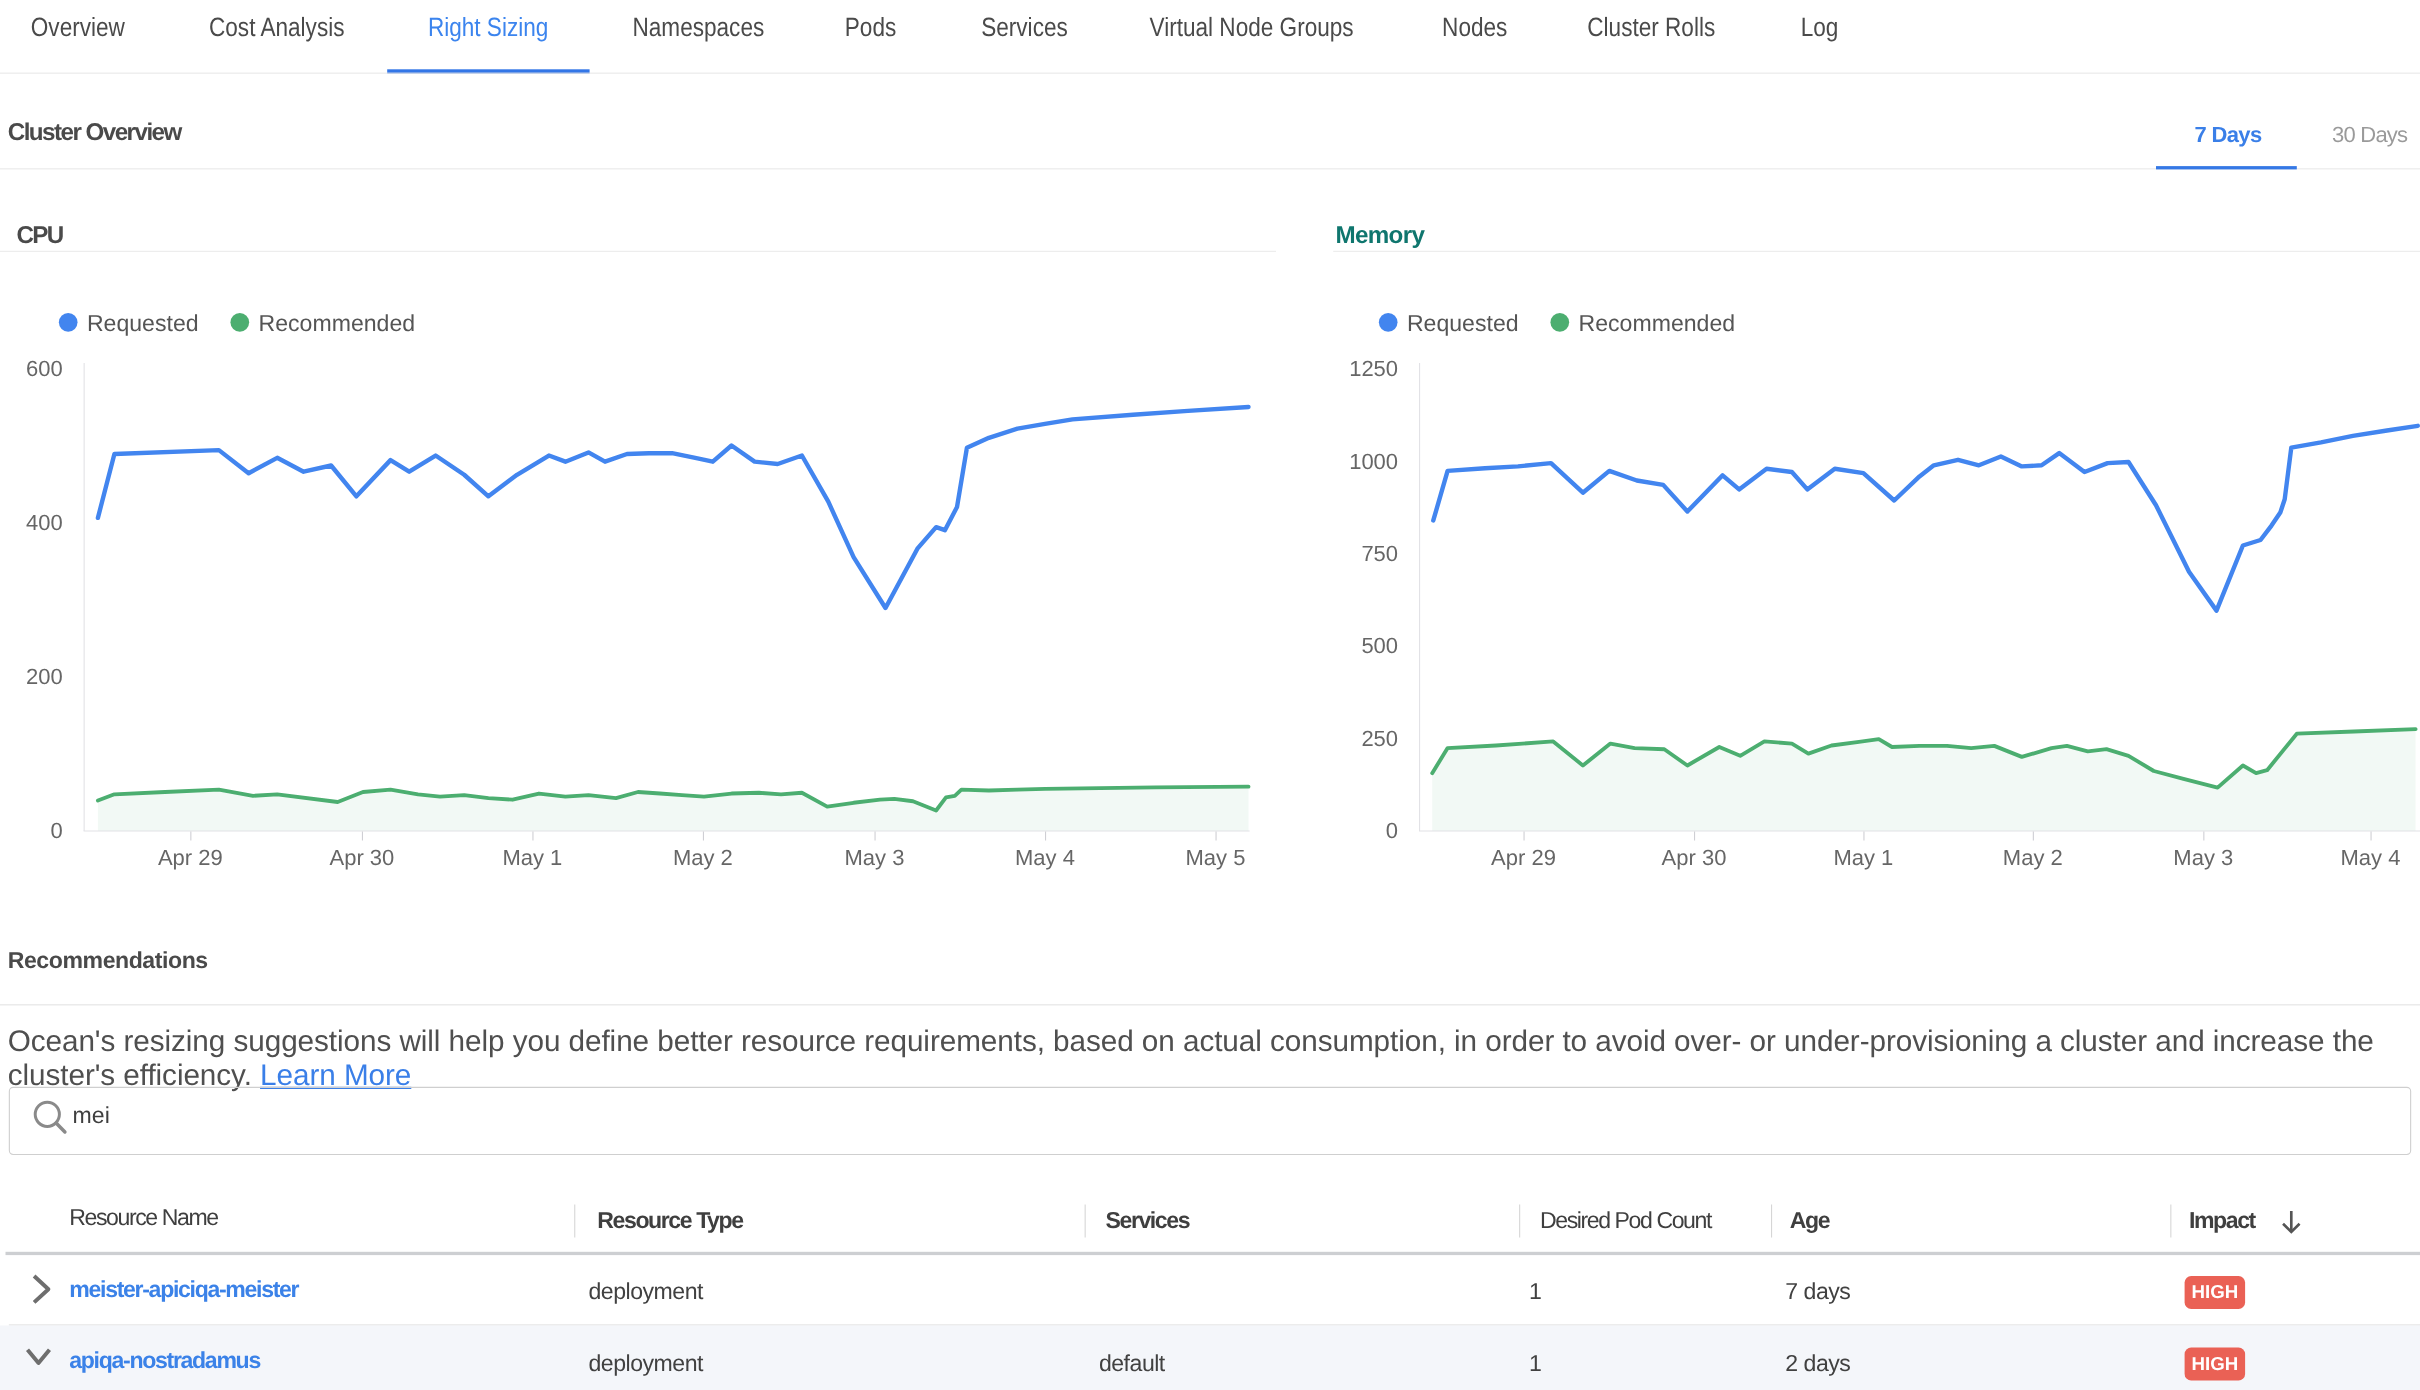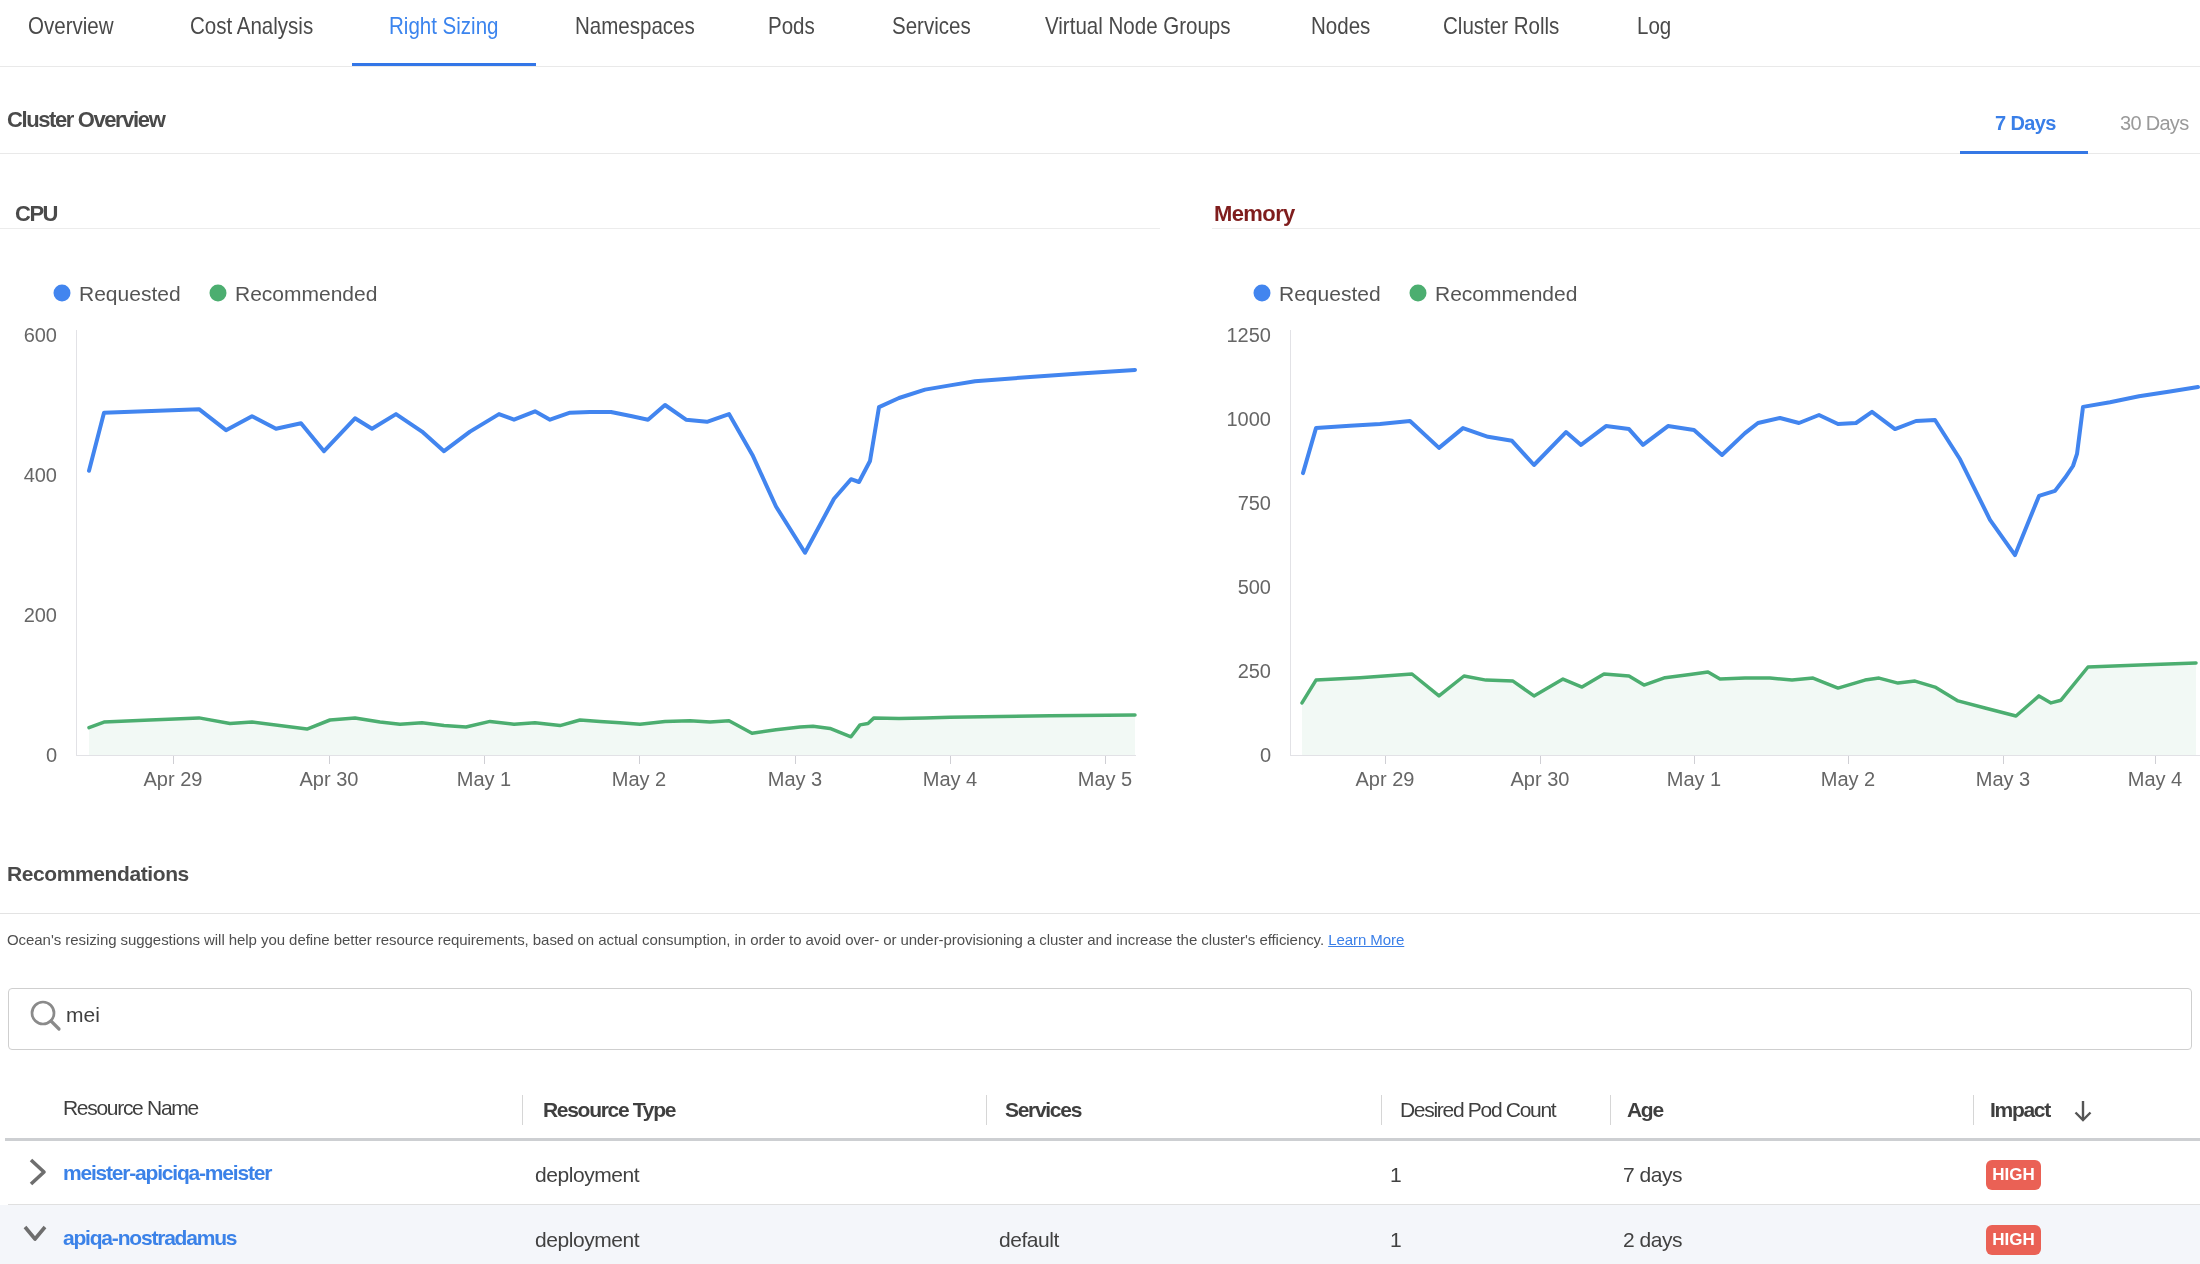--- a/index.html
+++ b/index.html
@@ -26,21 +26,21 @@
 <div class="hline" style="left:0;top:66px;width:2200px"></div>
 
 <div class="abs" style="left:7px;top:107px;font-size:22px;font-weight:bold;letter-spacing:-1.4px;color:#4a4a4a">Cluster Overview</div>
 <div class="abs" style="left:1995px;top:112px;font-size:20px;font-weight:bold;letter-spacing:-0.6px;color:#3a7fe8">7 Days</div>
 <div class="abs" style="left:2120px;top:112px;font-size:20px;font-weight:normal;letter-spacing:-0.7px;color:#9a9a9a">30 Days</div>
 <div class="hline" style="left:0;top:153px;width:2200px"></div>
 <div class="abs" style="left:1960px;top:151px;width:128px;height:3px;background:#3578e5"></div>
 
 <div class="abs" style="left:15px;top:201px;font-size:22px;font-weight:bold;letter-spacing:-1.5px;color:#4a4a4a">CPU</div>
 <div class="hline" style="left:0;top:228px;width:1160px;background:#ececec"></div>
-<div class="abs" style="left:1214px;top:201px;font-size:22px;font-weight:bold;letter-spacing:-0.6px;color:#7f1d1d">Memory</div>
+<div class="abs" style="left:1214px;top:201px;font-size:22px;font-weight:bold;letter-spacing:-0.6px;color:#0f766e">Memory</div>
 <div class="hline" style="left:1212px;top:228px;width:988px;background:#ececec"></div>
 
 <svg style="position:absolute;left:0px;top:186px" width="1200" height="614" viewBox="0 186 1200 614">
 <line x1="76.5" y1="330" x2="76.5" y2="755.5" stroke="#e2e2e6" stroke-width="1"></line>
 <line x1="76" y1="755.5" x2="1136" y2="755.5" stroke="#e2e2e6" stroke-width="1"></line>
 <line x1="173.5" y1="756" x2="173.5" y2="764" stroke="#cfcfd4" stroke-width="1"></line>
 <text x="173" y="786" text-anchor="middle" font-size="20" fill="#666">Apr 29</text>
 <line x1="329.5" y1="756" x2="329.5" y2="764" stroke="#cfcfd4" stroke-width="1"></line>
 <text x="329" y="786" text-anchor="middle" font-size="20" fill="#666">Apr 30</text>
 <line x1="484.5" y1="756" x2="484.5" y2="764" stroke="#cfcfd4" stroke-width="1"></line>
@@ -90,21 +90,21 @@
 <text x="1279" y="301" font-size="21" fill="#555">Requested</text>
 <circle cx="1418" cy="293" r="8.5" fill="#4cae70"></circle>
 <text x="1435" y="301" font-size="21" fill="#555">Recommended</text>
 <path d="M1302,702.9 L1316,680.1 L1360,677.7 L1412,674.0 L1439,695.9 L1464,676.0 L1486,680.1 L1513,681.1 L1534,695.9 L1563,679.1 L1582,687.1 L1604,674.0 L1629,676.0 L1644,685.1 L1665,677.7 L1690,674.4 L1708,672.0 L1720,679.1 L1745,678.1 L1770,678.1 L1792,680.1 L1813,678.1 L1838,688.1 L1865,680.1 L1879,678.1 L1898,683.1 L1915,681.1 L1935,687.1 L1958,700.9 L1985,708.0 L2016,716.0 L2039,695.9 L2051,702.9 L2061,700.2 L2088,667.0 L2140,665.0 L2196,662.9 L2196,755 L1302,755 Z" fill="rgba(76,174,112,0.07)" stroke="none"></path>
 <polyline points="1302,702.9 1316,680.1 1360,677.7 1412,674.0 1439,695.9 1464,676.0 1486,680.1 1513,681.1 1534,695.9 1563,679.1 1582,687.1 1604,674.0 1629,676.0 1644,685.1 1665,677.7 1690,674.4 1708,672.0 1720,679.1 1745,678.1 1770,678.1 1792,680.1 1813,678.1 1838,688.1 1865,680.1 1879,678.1 1898,683.1 1915,681.1 1935,687.1 1958,700.9 1985,708.0 2016,716.0 2039,695.9 2051,702.9 2061,700.2 2088,667.0 2140,665.0 2196,662.9" fill="none" stroke="#4cae70" stroke-width="3.5" stroke-linejoin="round" stroke-linecap="round"></polyline>
 <polyline points="1303,473.1 1316,428.1 1350,425.7 1380,424.0 1410,421.0 1439,447.9 1463,428.1 1488,436.8 1512,440.8 1534,465.0 1566,432.1 1581,444.9 1606,426.1 1629,429.1 1643,444.9 1668,426.1 1694,430.1 1722,455.0 1745,433.1 1758,423.0 1780,418.0 1799,423.0 1819,415.0 1838,424.0 1856,423.0 1872,411.9 1895,429.1 1916,421.0 1935,420.0 1960,459.3 1990,519.8 2015,555.1 2039,495.9 2055,490.9 2065,477.8 2073,466.0 2077,453.9 2083,406.9 2110,402.2 2139,396.2 2170,391.4 2198,387.1" fill="none" stroke="#4285ef" stroke-width="4" stroke-linejoin="round" stroke-linecap="round"></polyline>
 </svg>
 
 <div class="abs" style="left:7px;top:862px;font-size:21px;font-weight:bold;letter-spacing:-0.4px;color:#4a4a4a">Recommendations</div>
 <div class="hline" style="left:0;top:913px;width:2200px;background:#e3e3e3"></div>
-<div class="abs" style="left:7px;top:931px;font-size:15px;letter-spacing:-0.06px;color:#4f4f4f">Ocean's resizing suggestions will help you define better resource requirements, based on actual consumption, in order to avoid over- or under-provisioning a cluster and increase the cluster's efficiency. <span style="color:#3a7fe8;text-decoration:underline">Learn More</span></div>
+<div class="abs" style="left:7px;top:931px;font-size:27px;letter-spacing:-0.06px;color:#4f4f4f">Ocean's resizing suggestions will help you define better resource requirements, based on actual consumption, in order to avoid over- or under-provisioning a cluster and increase the cluster's efficiency. <span style="color:#3a7fe8;text-decoration:underline">Learn More</span></div>
 
 <div class="abs" style="left:8px;top:988px;width:2184px;height:62px;border:1px solid #cfcfcf;border-radius:4px"></div>
 <svg class="abs" style="left:28px;top:998px" width="36" height="36" viewBox="0 0 36 36">
 <circle cx="15" cy="15" r="11" fill="none" stroke="#8a8a8a" stroke-width="2.7"></circle>
 <line x1="23" y1="23" x2="31" y2="31" stroke="#8a8a8a" stroke-width="3.2" stroke-linecap="round"></line>
 </svg>
 <div class="abs" style="left:66px;top:1003px;font-size:21px;color:#3f3f3f">mei</div>
 
 <div class="abs" style="left:63px;top:1096px;font-size:21px;font-weight:normal;letter-spacing:-1.3px;color:#3f3f3f">Resource Name</div>
 <div class="abs" style="left:543px;top:1098px;font-size:21px;font-weight:bold;letter-spacing:-1.3px;color:#3f3f3f">Resource Type</div>

